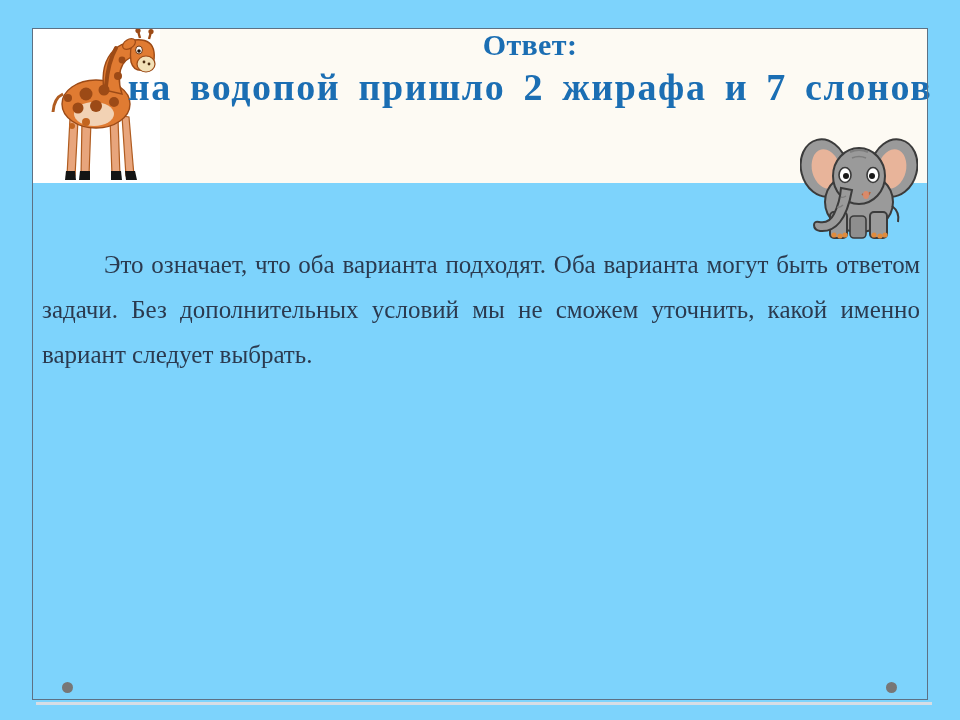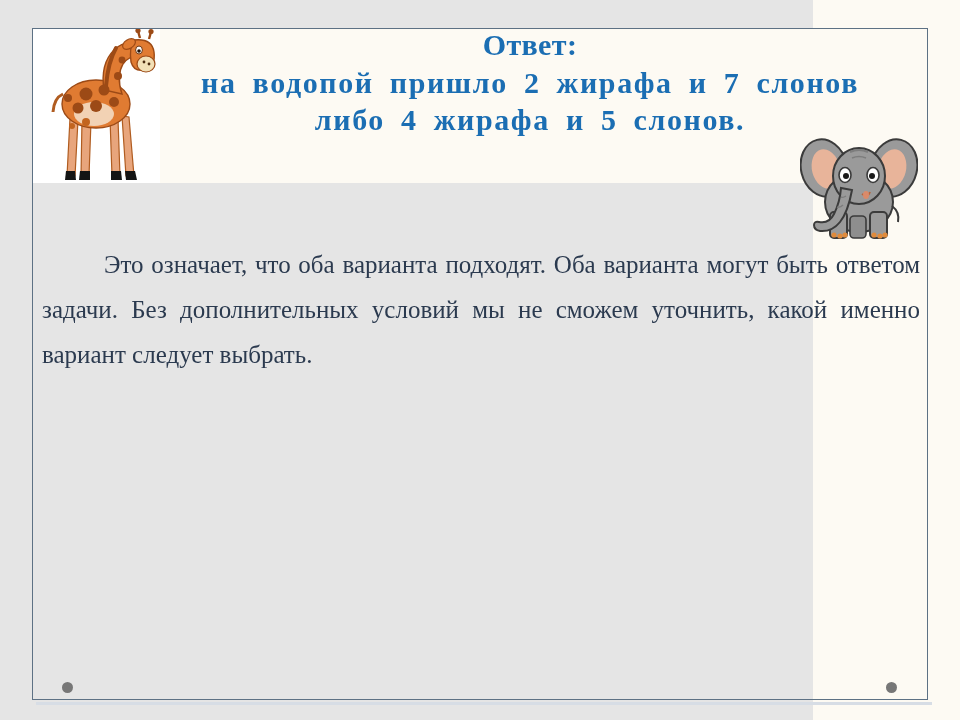--- a/index.html
+++ b/index.html
@@ -11,23 +11,23 @@
     width: 960px;
     height: 720px;
     background: #fdfaf3;
     font-family: "Liberation Serif", "DejaVu Serif", serif;
     overflow: hidden;
   }
 
   
   .slide {
     position: relative;
-    width: 813px;
+    width: 960px;
     height: 720px;
-    background: #e5e5e5;
+    background: #7dd3fc;
     box-sizing: border-box;
     text-decoration: underline;
   }
 
   
   .frame {
     position: absolute;
     left: 32px;
     top: 28px;
     width: 896px;
@@ -77,21 +77,21 @@
     font-family: "Liberation Serif", "DejaVu Serif", serif;
     font-weight: bold;
     line-height: 1.0;
   }
   .title-line1 {
     font-size: 30px;
     letter-spacing: 0.4px;
     margin-bottom: 8px;
   }
   .title-line2 {
-    font-size: 30px;
+    font-size: 38px;
     letter-spacing: 1.6px;
     word-spacing: 7px;
     margin-bottom: 7px;
   }
   .title-line3 {
     font-size: 30px;
     letter-spacing: 1.6px;
     word-spacing: 7px;
   }
 
@@ -199,21 +199,20 @@
       <circle cx="84" cy="48" r="4" fill="#9c4a16"></circle>
       <circle cx="88" cy="32" r="3.4" fill="#9c4a16"></circle>
       <circle cx="52" cy="94" r="4" fill="#c2641f"></circle>
       <circle cx="38" cy="98" r="3" fill="#c2641f"></circle>
     </svg>
   </div>
 
   <div class="title-wrap">
     <div class="title-line1">Ответ:</div>
     <div class="title-line2">на водопой пришло 2 жирафа и 7 слонов</div>
-    <div class="title-line3">либо 4 жирафа и 5 слонов.</div>
   </div>
 
   <div class="elephant">
     <svg viewBox="0 0 118 118" width="118" height="118" xmlns="http://www.w3.org/2000/svg">
 
       <ellipse cx="24" cy="40" rx="23" ry="29" fill="#9a9a9a" stroke="#3b3b3b" stroke-width="2" transform="rotate(-14 24 40)"></ellipse>
       <ellipse cx="26" cy="41" rx="14" ry="20" fill="#e8b49a" transform="rotate(-14 26 41)"></ellipse>
       <ellipse cx="94" cy="40" rx="23" ry="29" fill="#9a9a9a" stroke="#3b3b3b" stroke-width="2" transform="rotate(14 94 40)"></ellipse>
       <ellipse cx="92" cy="41" rx="14" ry="20" fill="#e8b49a" transform="rotate(14 92 41)"></ellipse>
 

